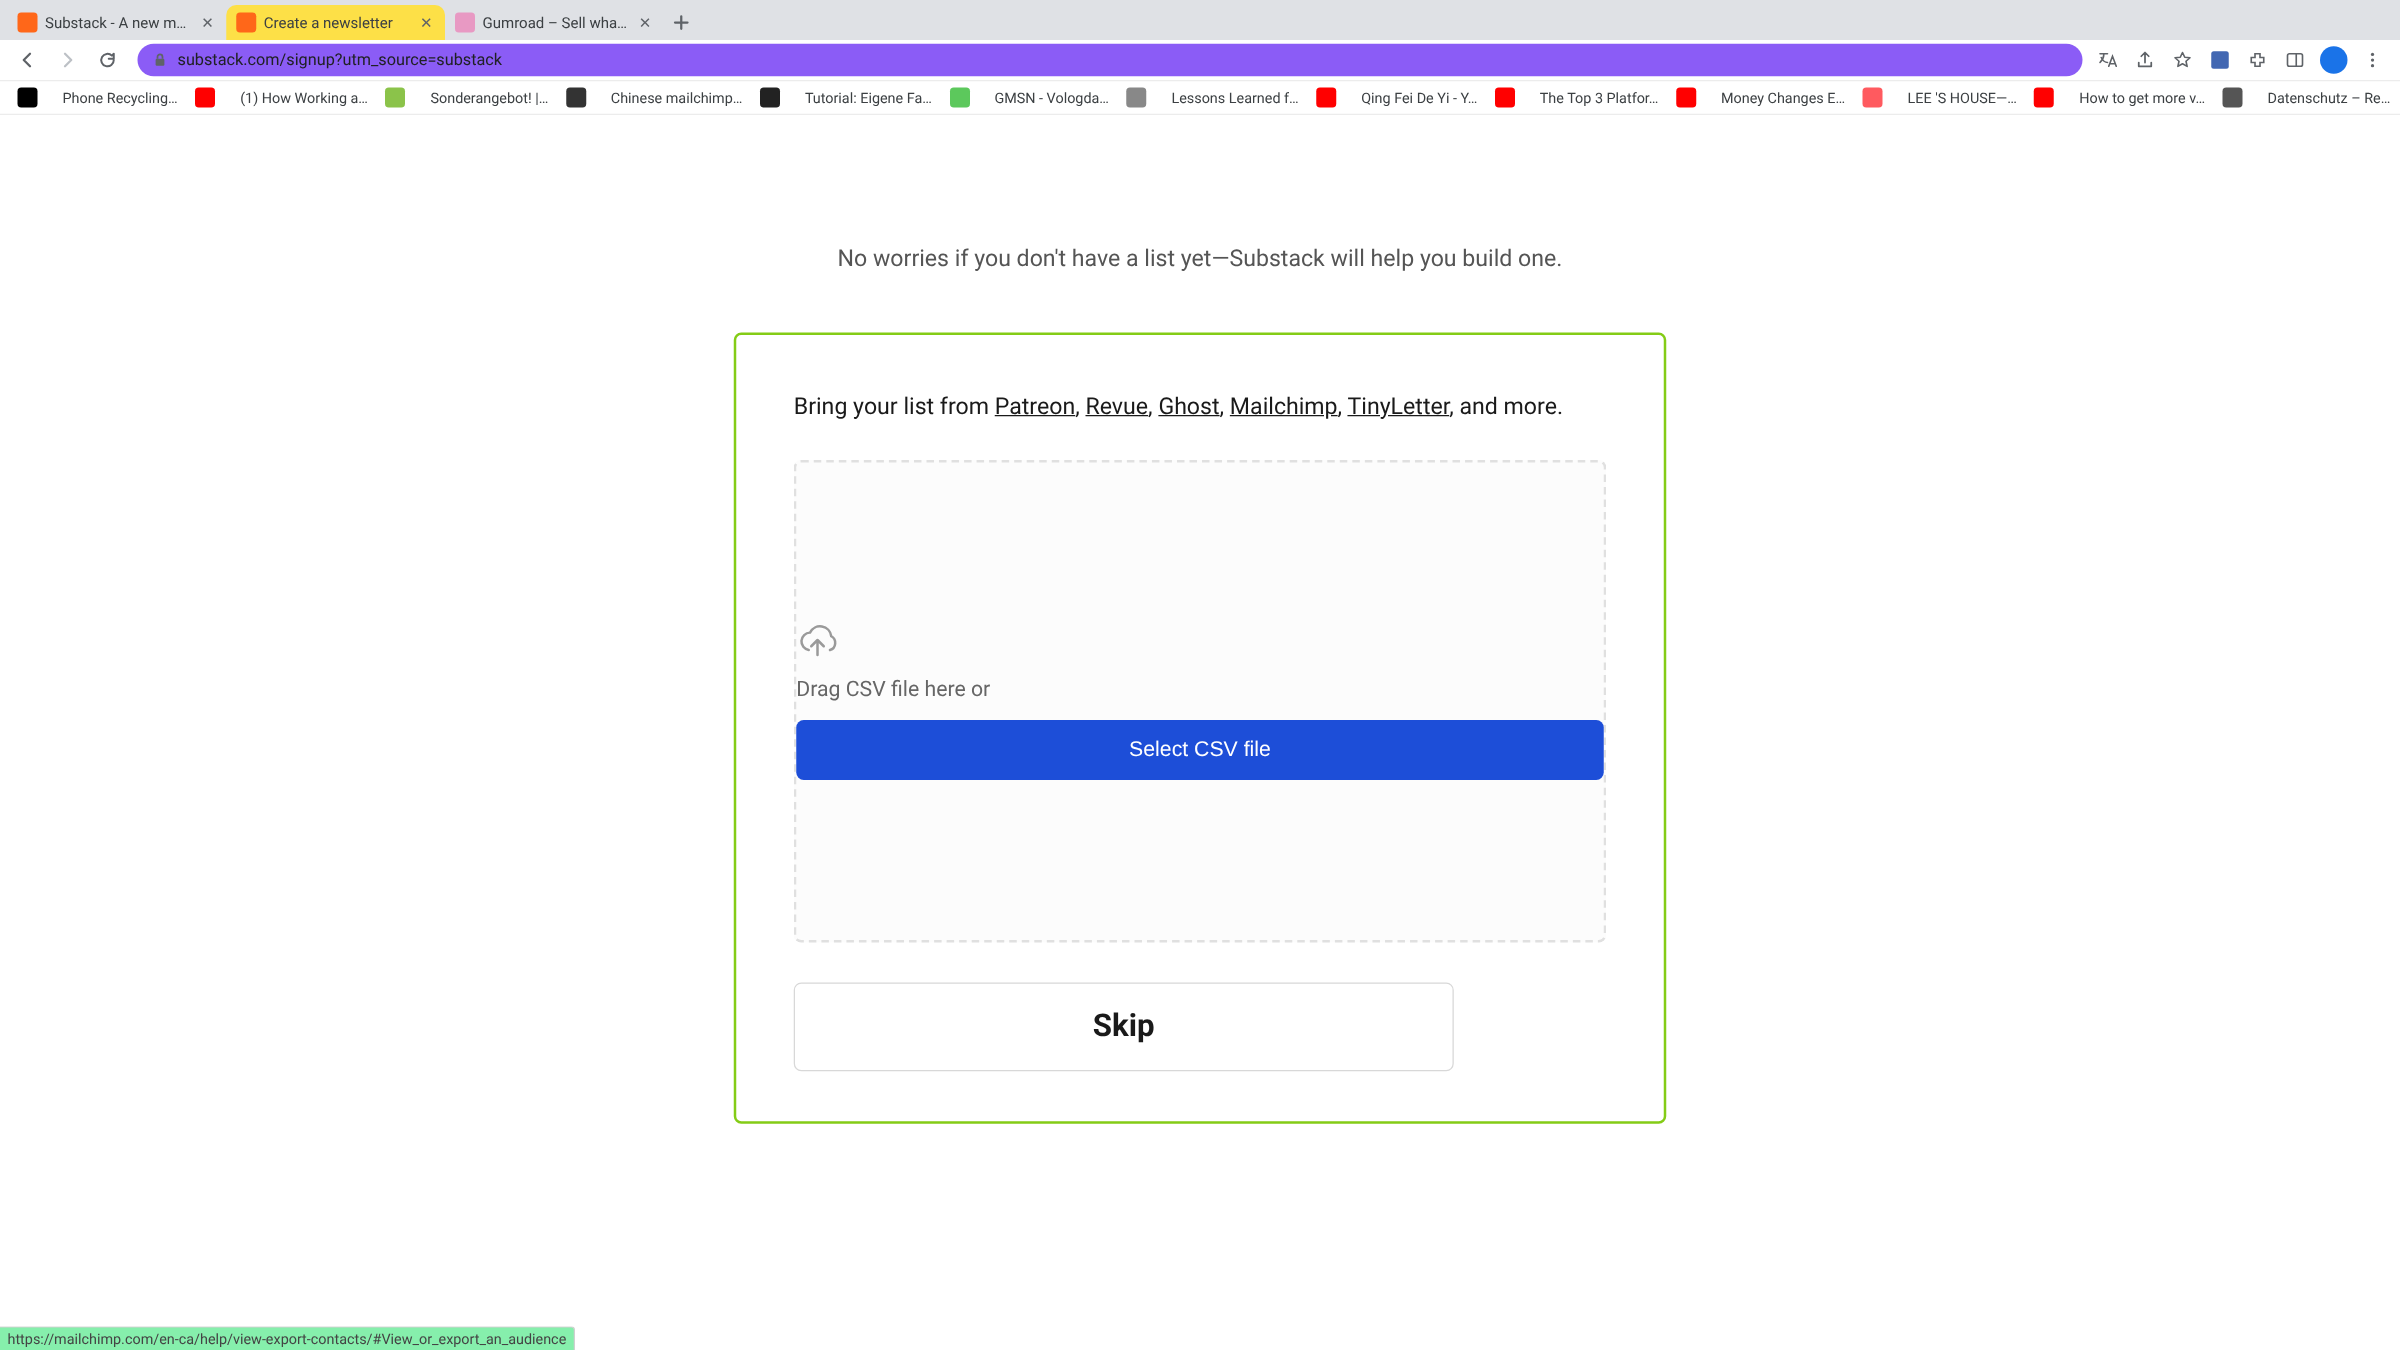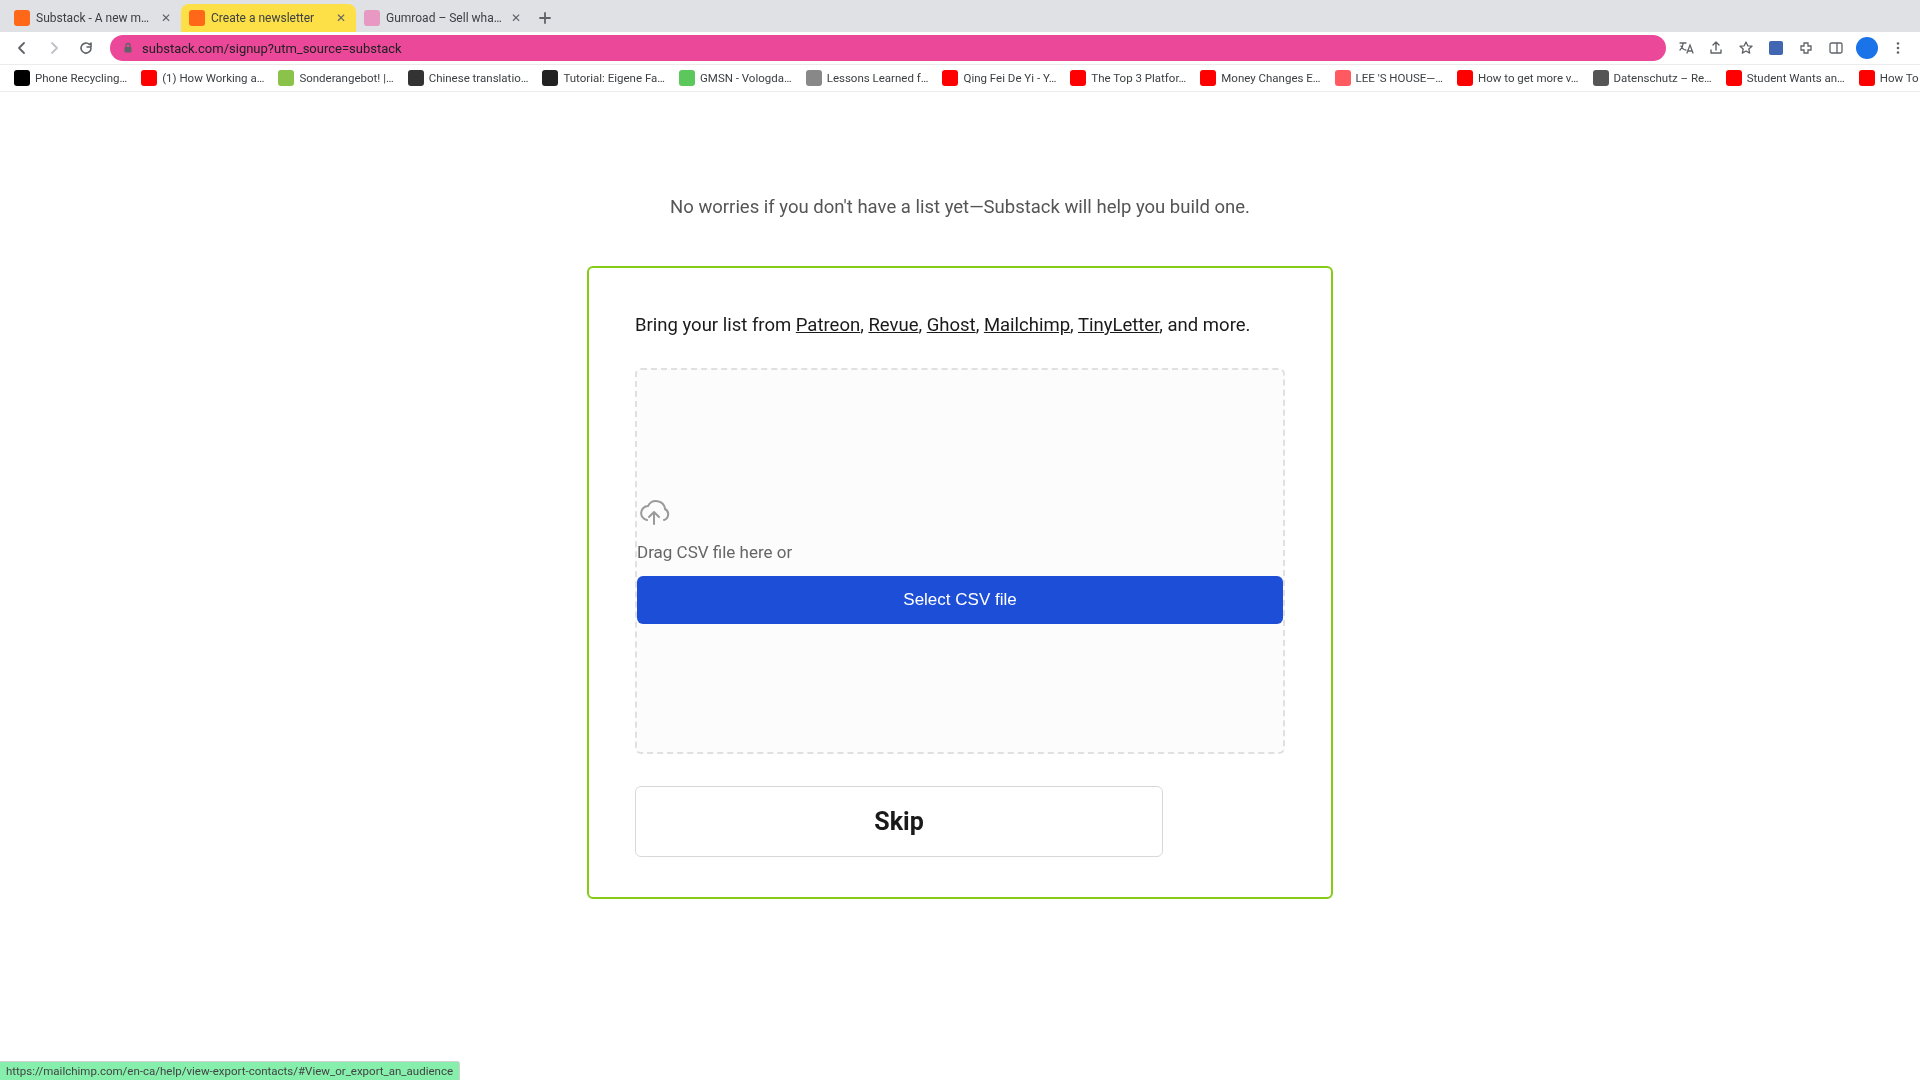--- a/index.html
+++ b/index.html
@@ -11,28 +11,28 @@
 .tab { display: flex; align-items: center; height: 28px; padding: 0 8px; min-width: 175px; max-width: 175px; border-radius: 8px 8px 0 0; font-size: 12px; color: #3c4043; gap: 6px; position: relative; }
 .tab.active { background: #fde047; }
 .tab-favicon { width: 16px; height: 16px; border-radius: 3px; flex-shrink: 0; }
 .tab-title { flex: 1; white-space: nowrap; overflow: hidden; text-overflow: ellipsis; }
 .tab-close { width: 14px; height: 14px; display: flex; align-items: center; justify-content: center; color: #5f6368; cursor: pointer; flex-shrink: 0; }
 .new-tab { width: 28px; height: 28px; display: flex; align-items: center; justify-content: center; color: #5f6368; cursor: pointer; }
 
 .toolbar { display: flex; align-items: center; height: 32px; background: #fff; padding: 0 8px; gap: 4px; }
 .nav-btn { width: 28px; height: 28px; display: flex; align-items: center; justify-content: center; color: #5f6368; border-radius: 50%; cursor: pointer; }
 .nav-btn.disabled { color: #bdc1c6; }
-.omnibox { flex: 1; display: flex; align-items: center; height: 26px; background: #ec4899; border-radius: 13px; padding: 0 12px; margin: 0 6px; gap: 8px; color: #202124; font-size: 13px; }
+.omnibox { flex: 1; display: flex; align-items: center; height: 26px; background: #8b5cf6; border-radius: 13px; padding: 0 12px; margin: 0 6px; gap: 8px; color: #202124; font-size: 13px; }
 .omnibox .lock { width: 12px; height: 12px; }
 .right-actions { display: flex; align-items: center; gap: 10px; padding-right: 4px; }
 .right-actions .icon-btn { width: 20px; height: 20px; display:flex; align-items:center; justify-content:center; color:#5f6368; cursor:pointer;}
 .avatar { width: 22px; height: 22px; border-radius: 50%; background: #1a73e8; color:#fff; font-size:11px; display:flex; align-items:center; justify-content:center;}
 
 .bookmarks { display: flex; align-items: center; height: 28px; background: #fff; border-top: 1px solid #ececec; border-bottom: 1px solid #ececec; padding: 0 8px; gap: 2px; overflow:hidden;}
-.bm { display: flex; align-items: center; gap: 5px; padding: 4px 6px; border-radius: 4px; font-size: 11.5px; color: #3c4043; white-space: nowrap; cursor: pointer; }
+.bm { display: flex; align-items: center; gap: 20px; padding: 4px 6px; border-radius: 4px; font-size: 11.5px; color: #3c4043; white-space: nowrap; cursor: pointer; }
 .bm-favicon { width: 16px; height: 16px; border-radius: 3px; flex-shrink: 0; }
 
 
 .page { position: absolute; top: 92px; left: 0; right: 0; bottom: 0; background: #fff; display: flex; flex-direction: column; align-items: center; padding-top: 82px; }
 .heading { font-family: Georgia, "Times New Roman", serif; font-size: 47px; font-weight: 700; color: #1a1a1a; letter-spacing: -0.5px; }
 .subheading { margin-top: 22px; font-size: 18.5px; color: #555; }
 .card { width: 746px; border: 2px solid #84cc16; border-radius: 6px; margin-top: 48px; padding: 44px 46px 40px 46px; }
 .bring-text { font-size: 18.5px; color: #1a1a1a; line-height: 1.5; }
 .bring-text .link { text-decoration: underline; cursor: pointer; }
 .dropzone { margin-top: 28px; border: 2px dashed #e0e0e0; border-radius: 6px; background: #fcfcfc; height: 386px; display: flex; flex-direction: column; justify-content: center; gap: 14px; }
@@ -145,21 +145,21 @@
       <div class="bm">
         <div class="bm-favicon" style="background: rgb(255, 0, 0);"></div>
         <span>(1) How Working a…</span>
       </div>
       <div class="bm">
         <div class="bm-favicon" style="background: rgb(139, 195, 74);"></div>
         <span>Sonderangebot! |…</span>
       </div>
       <div class="bm">
         <div class="bm-favicon" style="background: rgb(51, 51, 51);"></div>
-        <span>Chinese translatio…</span>
+        <span>Chinese mailchimp…</span>
       </div>
       <div class="bm">
         <div class="bm-favicon" style="background: rgb(34, 34, 34);"></div>
         <span>Tutorial: Eigene Fa…</span>
       </div>
       <div class="bm">
         <div class="bm-favicon" style="background: rgb(92, 200, 92);"></div>
         <span>GMSN - Vologda…</span>
       </div>
       <div class="bm">

